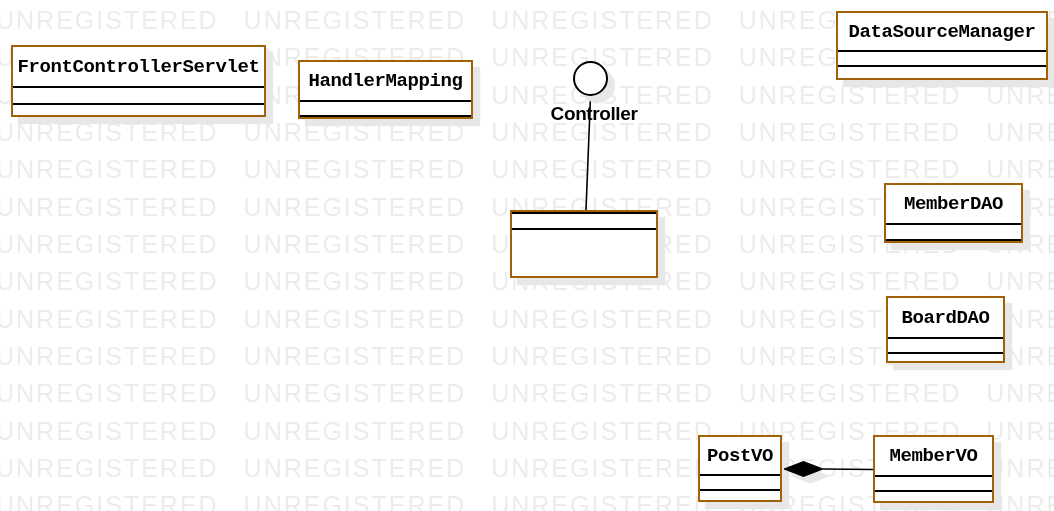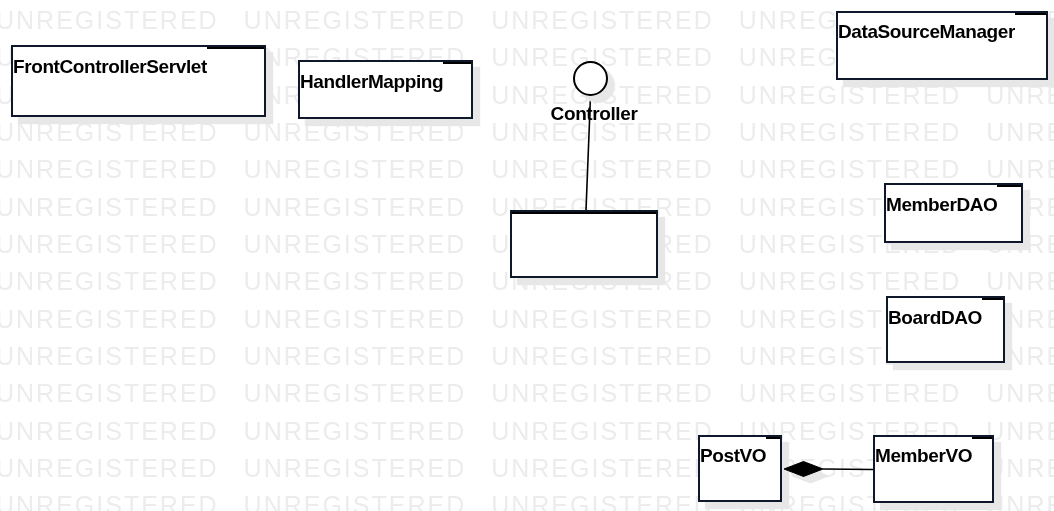--- a/index.html
+++ b/index.html
@@ -32,25 +32,26 @@
     word-spacing: 16px;
     font-weight: 400;
     color: #ececec;
     white-space: nowrap;
   }
   
   .uml-class {
     position: absolute;
     z-index: 2;
     box-sizing: border-box;
-    border: 2px solid #0f172a;
+    border: 2px solid #a16207;
     background: #ffffff;
     box-shadow: 7px 7px 1px #e7e7e7;
     display: flex;
-    flex-direction: row;
+    flex-direction: column;
+    font-family: Liberation Mono, monospace;
   }
   .uml-title {
     display: flex;
     align-items: center;
     justify-content: center;
     font-weight: 700;
     font-size: 19px;
     letter-spacing: -0.4px;
     color: #000000;
     white-space: nowrap;

